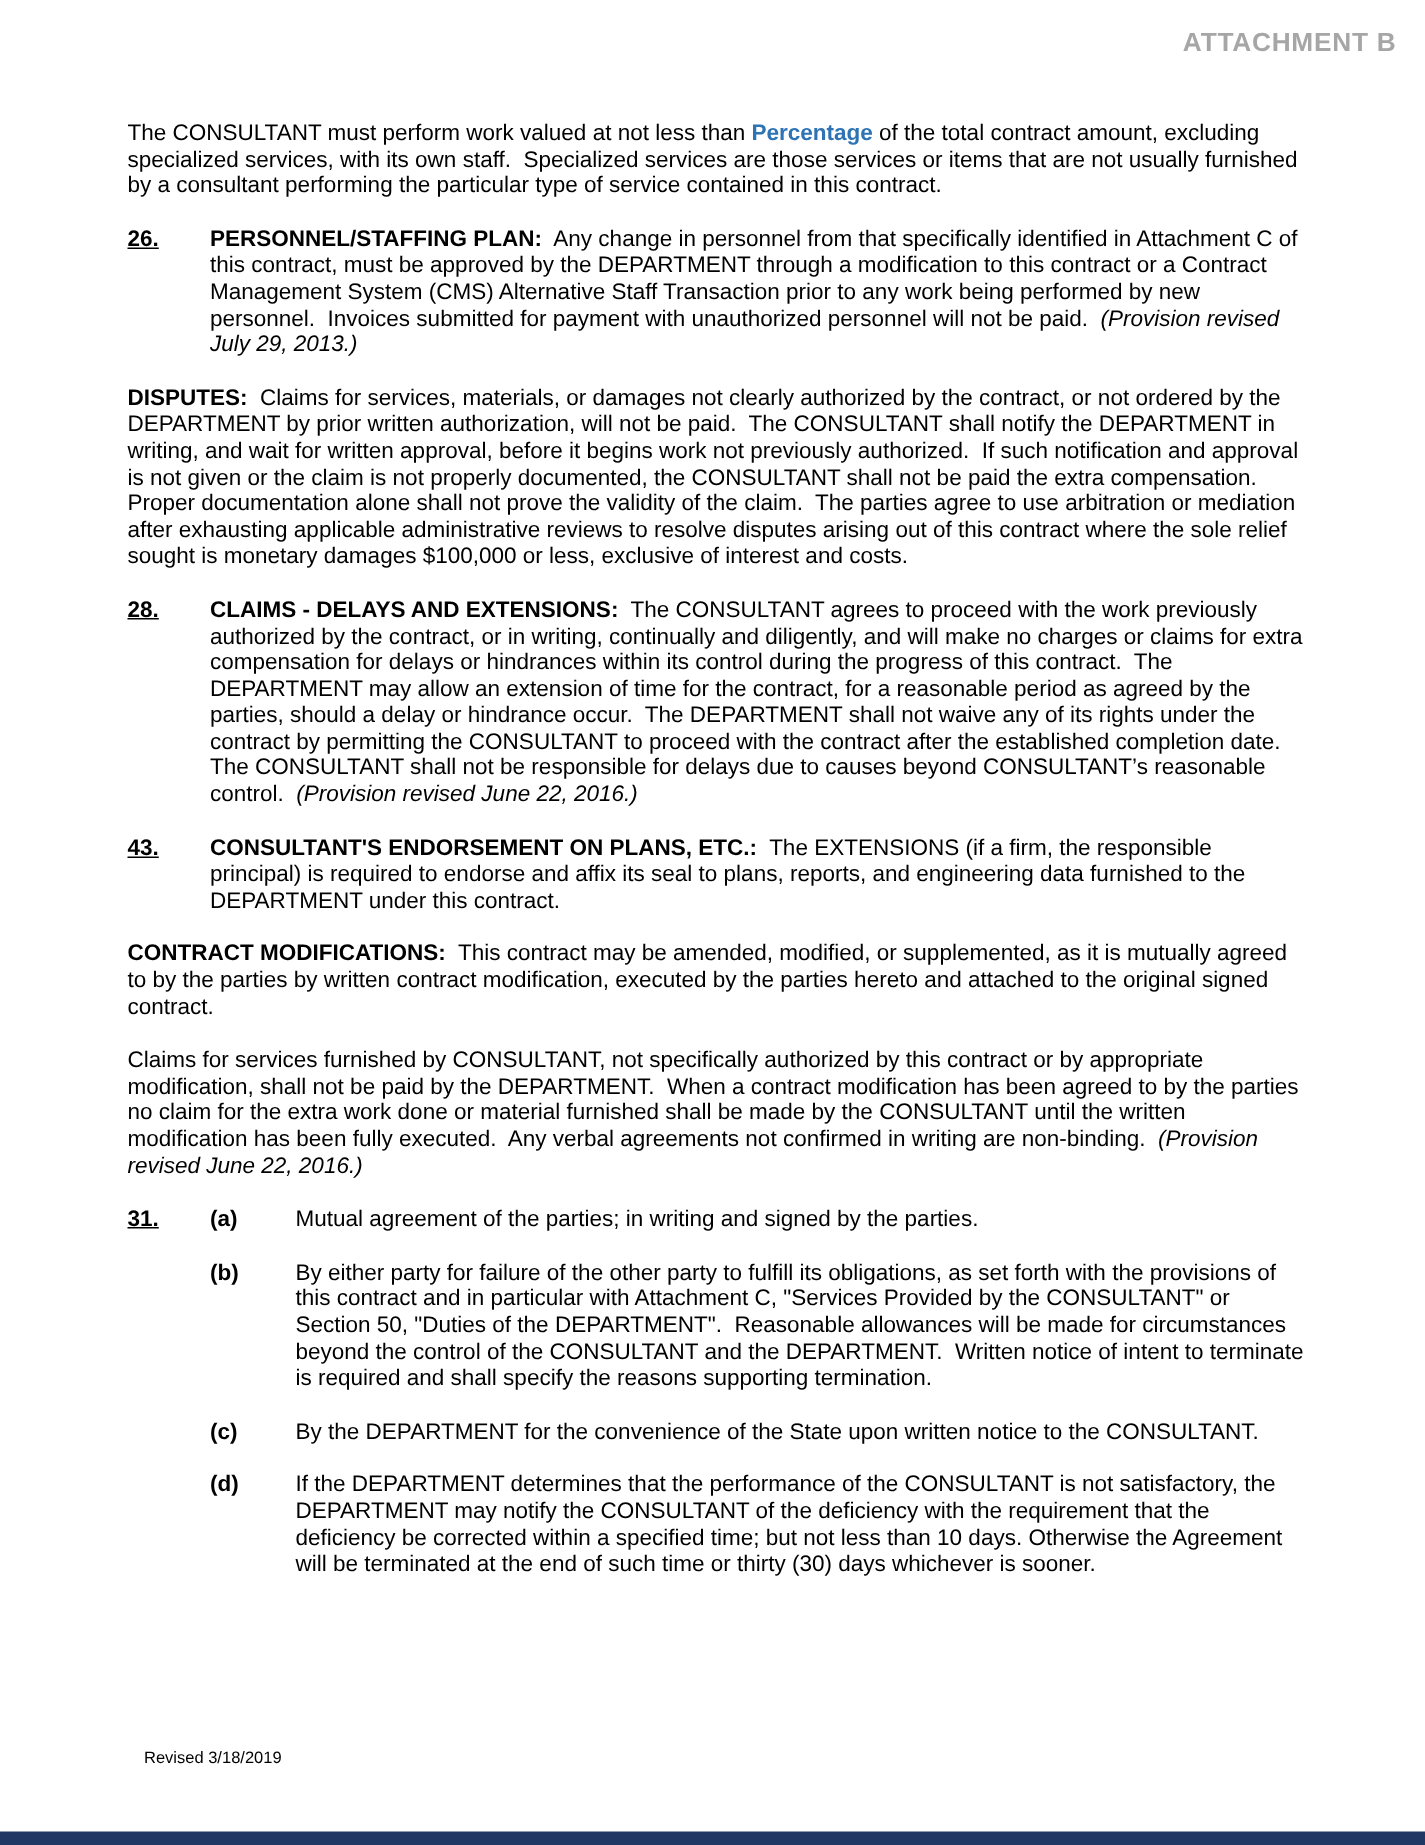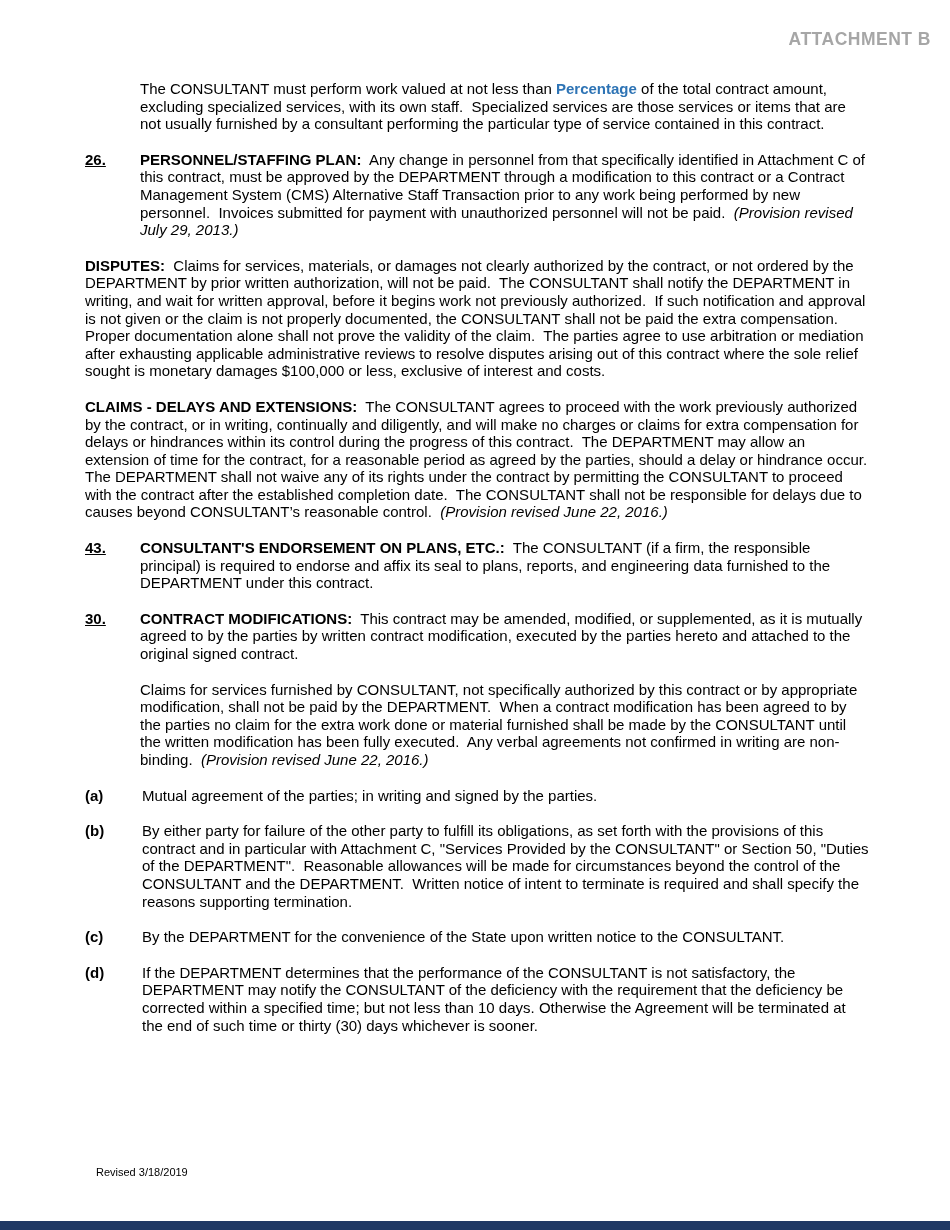--- a/index.html
+++ b/index.html
@@ -10,38 +10,38 @@
     height: 1230px;
     background: #ffffff;
     overflow: hidden;
     font-family: "Liberation Sans", "DejaVu Sans", sans-serif;
     font-size: 15px;
     line-height: 17.6px;
     color: #000000;
   }
   .header {
     position: absolute;
-    top: 31px;
+    top: 20px;
     right: 19px;
     font-size: 17.5px;
     font-weight: bold;
     letter-spacing: 0.5px;
     color: var(--header-gray, #a6a6a6);
   }
   .content {
     position: absolute;
     top: 80px;
     left: 85px;
     width: 784px;
   }
   .para {
     white-space: pre-wrap;
     margin-bottom: 18px;
   }
-  .intro { margin-left: 55px; }
+  .intro { }
   .item { display: flex; }
   .item-number {
     width: 55px;
     flex-shrink: 0;
     font-weight: bold;
     text-decoration: underline;
   }
   .item-body { flex: 1; min-width: 0; }
   .subitem { display: flex; margin-bottom: 18px; }
   .subitem-label {
@@ -82,38 +82,39 @@
           <div class="item-body">
             <div class="para"><span class="seg-bold">PERSONNEL/STAFFING PLAN:</span><span>  Any change in personnel from that specifically identified in Attachment C of this contract, must be approved by the DEPARTMENT through a modification to this contract or a Contract Management System (CMS) Alternative Staff Transaction prior to any work being performed by new personnel.  Invoices submitted for payment with unauthorized personnel will not be paid.  </span><span class="seg-italic">(Provision revised July 29, 2013.)</span></div>
           </div>
         </div>
         <div class="item">
           <div class="item-body">
             <div class="para"><span class="seg-bold">DISPUTES:</span><span>  Claims for services, materials, or damages not clearly authorized by the contract, or not ordered by the DEPARTMENT by prior written authorization, will not be paid.  The CONSULTANT shall notify the DEPARTMENT in writing, and wait for written approval, before it begins work not previously authorized.  If such notification and approval is not given or the claim is not properly documented, the CONSULTANT shall not be paid the extra compensation.  Proper documentation alone shall not prove the validity of the claim.  The parties agree to use arbitration or mediation after exhausting applicable administrative reviews to resolve disputes arising out of this contract where the sole relief sought is monetary damages $100,000 or less, exclusive of interest and costs.</span></div>
           </div>
         </div>
         <div class="item">
+          <div class="item-number">28.</div>
           <div class="item-body">
             <div class="para"><span class="seg-bold">CLAIMS - DELAYS AND EXTENSIONS:</span><span>  The CONSULTANT agrees to proceed with the work previously authorized by the contract, or in writing, continually and diligently, and will make no charges or claims for extra compensation for delays or hindrances within its control during the progress of this contract.  The DEPARTMENT may allow an extension of time for the contract, for a reasonable period as agreed by the parties, should a delay or hindrance occur.  The DEPARTMENT shall not waive any of its rights under the contract by permitting the CONSULTANT to proceed with the contract after the established completion date.  The CONSULTANT shall not be responsible for delays due to causes beyond CONSULTANT’s reasonable control.  </span><span class="seg-italic">(Provision revised June 22, 2016.)</span></div>
           </div>
         </div>
         <div class="item">
           <div class="item-number">43.</div>
           <div class="item-body">
-            <div class="para"><span class="seg-bold">CONSULTANT'S ENDORSEMENT ON PLANS, ETC.:</span><span>  The CONSULTANT (if a firm, the responsible principal) is required to endorse and affix its seal to plans, reports, and engineering data furnished to the DEPARTMENT under this contract.</span></div>
+            <div class="para"><span class="seg-bold">CONSULTANT'S ENDORSEMENT ON PLANS, ETC.:</span><span>  The EXTENSIONS (if a firm, the responsible principal) is required to endorse and affix its seal to plans, reports, and engineering data furnished to the DEPARTMENT under this contract.</span></div>
           </div>
         </div>
         <div class="item">
-          <div class="item-number">30.</div>
           <div class="item-body">
             <div class="para"><span class="seg-bold">CONTRACT MODIFICATIONS:</span><span>  This contract may be amended, modified, or supplemented, as it is mutually agreed to by the parties by written contract modification, executed by the parties hereto and attached to the original signed contract.</span></div>
             <div class="para"><span>Claims for services furnished by CONSULTANT, not specifically authorized by this contract or by appropriate modification, shall not be paid by the DEPARTMENT.  When a contract modification has been agreed to by the parties no claim for the extra work done or material furnished shall be made by the CONSULTANT until the written modification has been fully executed.  Any verbal agreements not confirmed in writing are non-binding.  </span><span class="seg-italic">(Provision revised June 22, 2016.)</span></div>
           </div>
         </div>
         <div class="item">
+          <div class="item-number">31.</div>
           <div class="item-body">
             <div class="subitem">
               <div class="subitem-label">(a)</div>
               <div class="subitem-text"><span>Mutual agreement of the parties; in writing and signed by the parties.</span></div>
             </div>
             <div class="subitem">
               <div class="subitem-label">(b)</div>
               <div class="subitem-text"><span>By either party for failure of the other party to fulfill its obligations, as set forth with the provisions of this contract and in particular with Attachment C, "Services Provided by the CONSULTANT" or Section 50, "Duties of the DEPARTMENT".  Reasonable allowances will be made for circumstances beyond the control of the CONSULTANT and the DEPARTMENT.  Written notice of intent to terminate is required and shall specify the reasons supporting termination.</span></div>
             </div>
             <div class="subitem">

